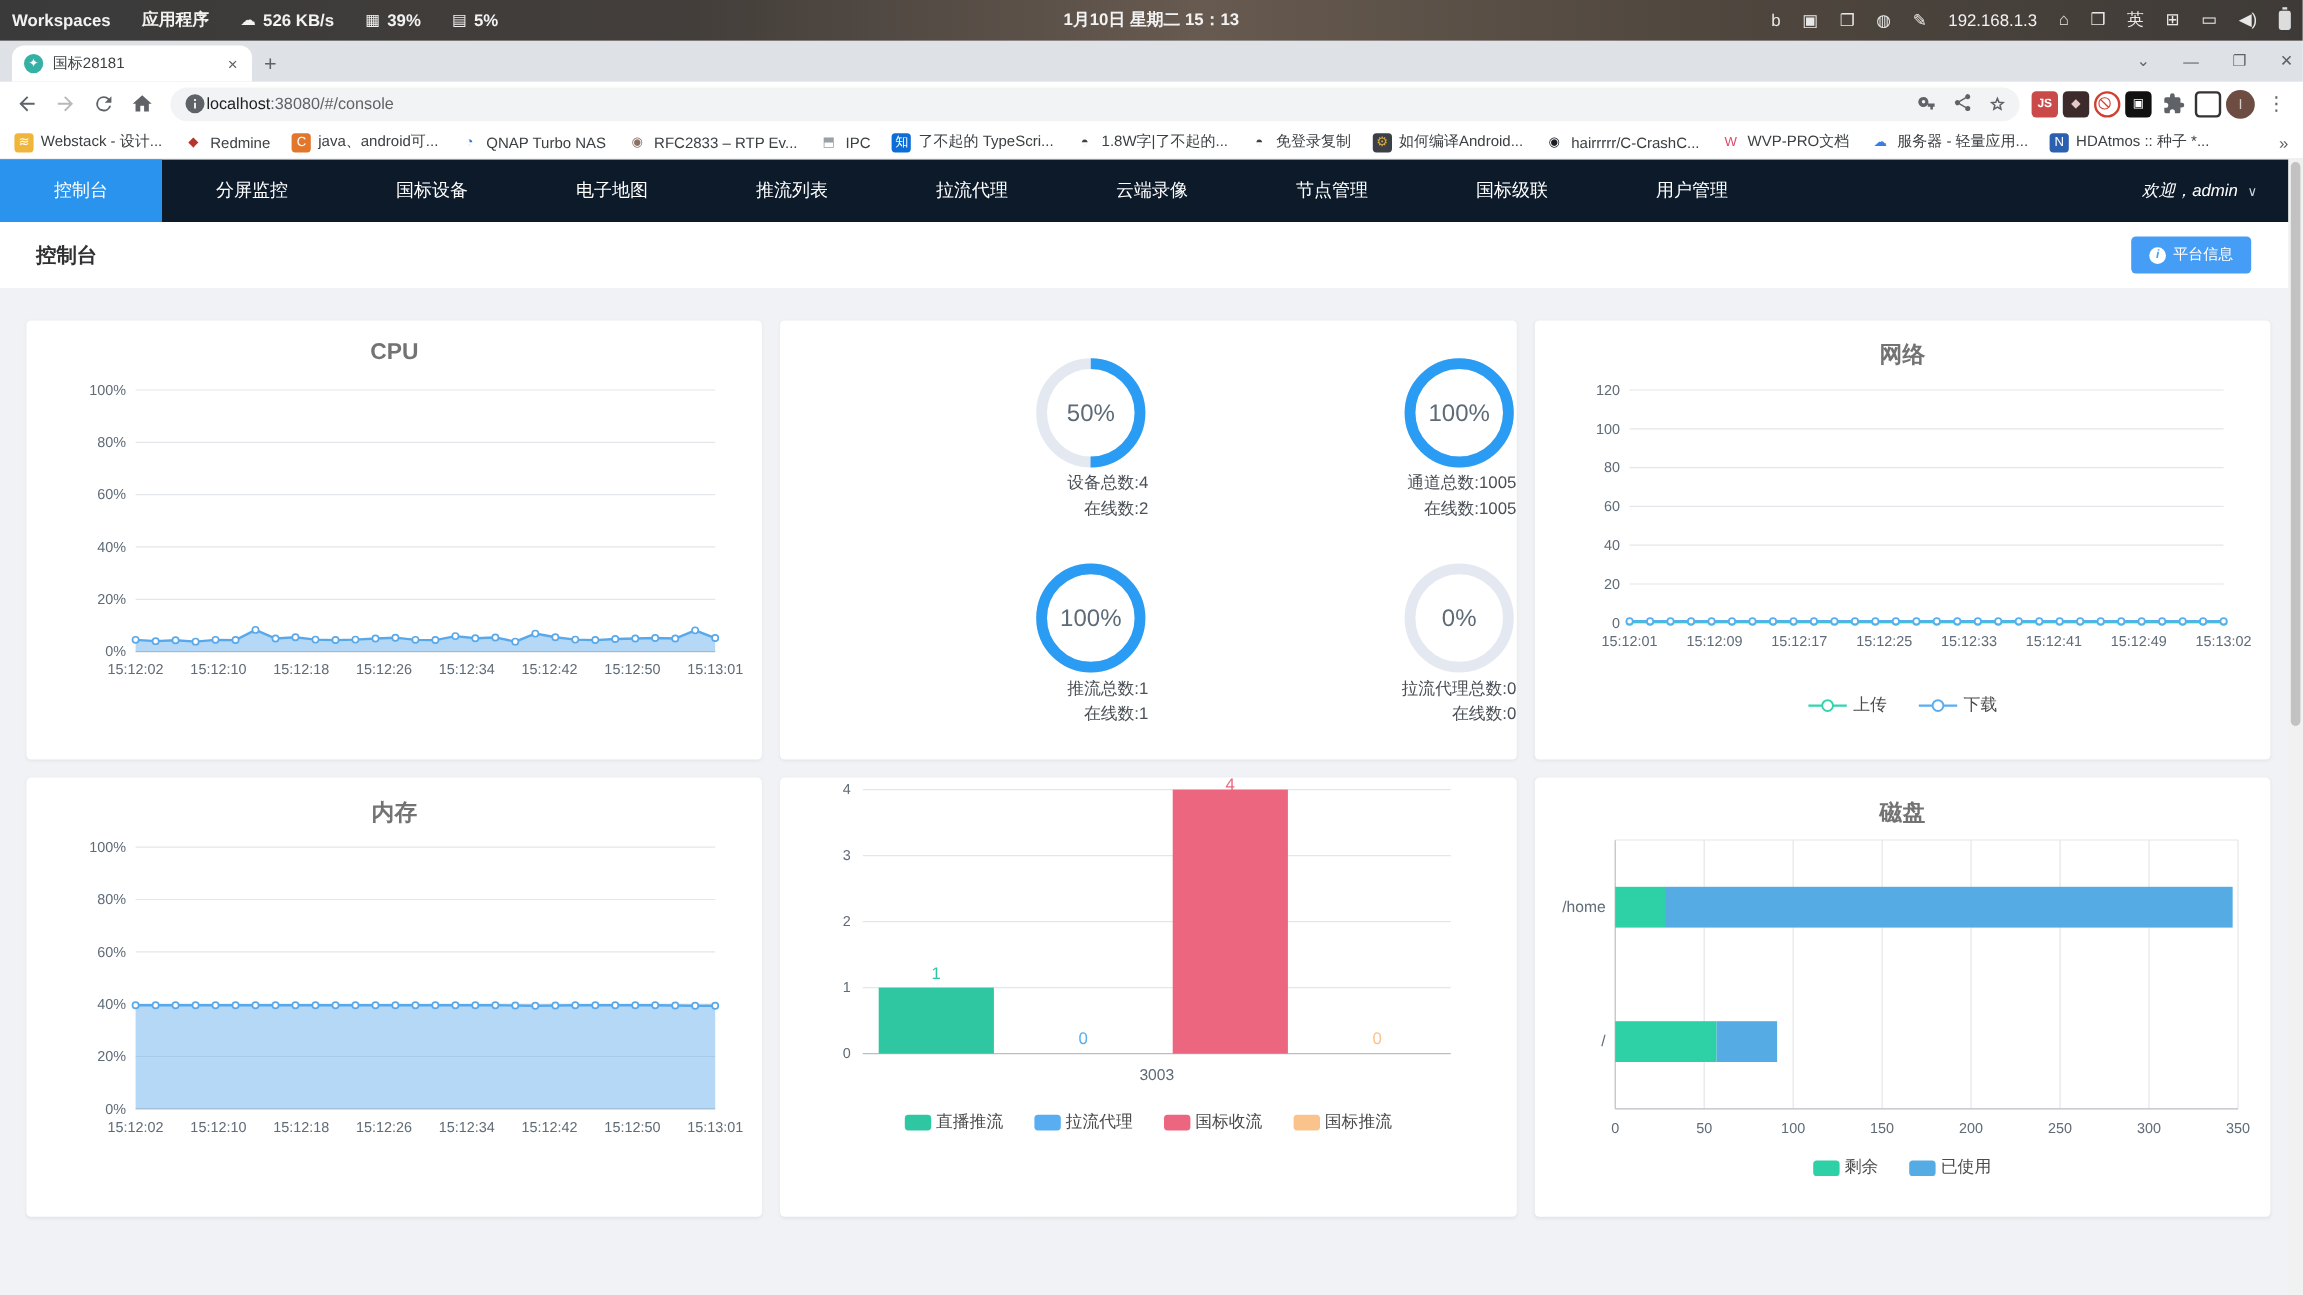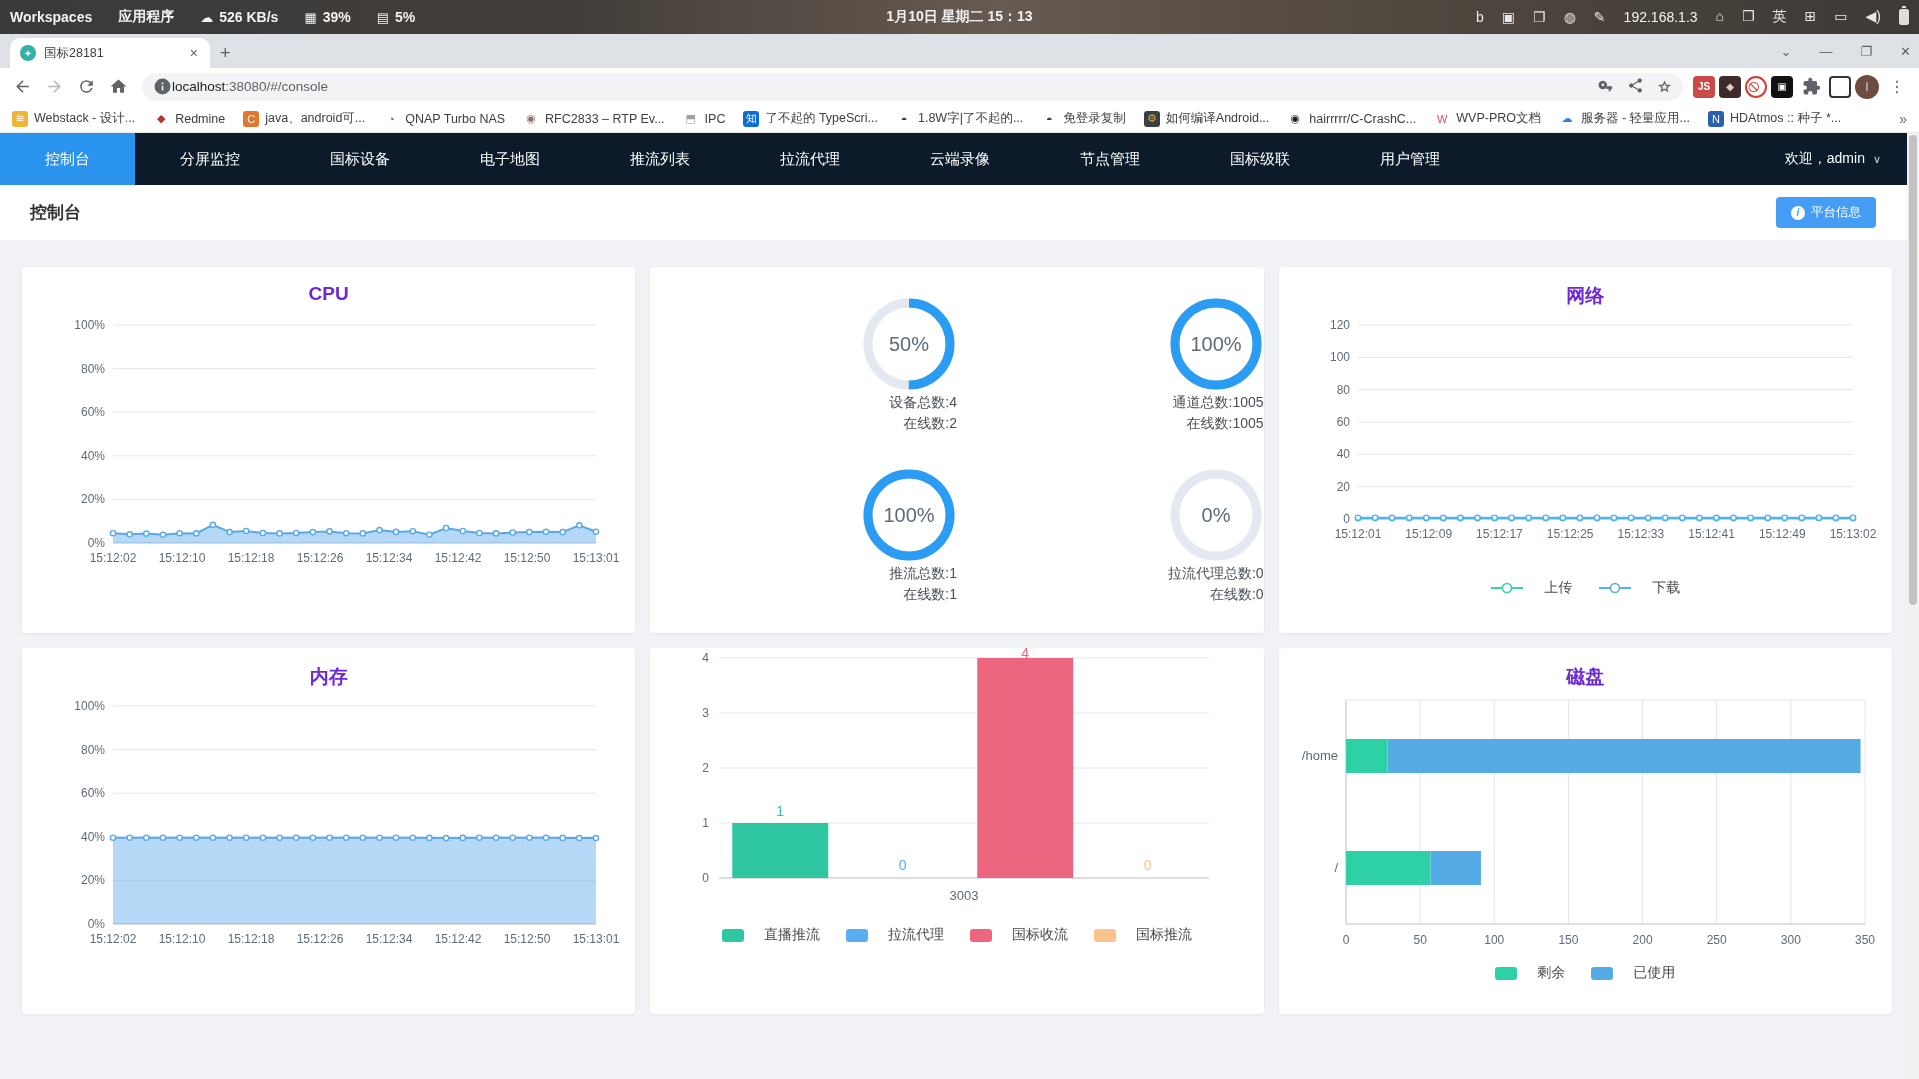--- a/index.html
+++ b/index.html
@@ -47,38 +47,38 @@
   .bookmarks { height:28px; background:#fff; display:flex; align-items:center; padding:0 12px; gap:18px;
     font-size:12.5px; color:#3c4043; border-bottom:1px solid #e6e8ea; }
   .bm { display:flex; align-items:center; gap:6px; white-space:nowrap; }
   .bm-ico { width:16px; height:16px; border-radius:3px; display:flex; align-items:center; justify-content:center;
     font-size:11px; flex:none; }
 
   
   .navbar { height:52px; background:#0c1a2a; display:flex; align-items:center; width:1907px; }
   .nav-item { line-height:52px; padding:0 45px; color:#fff; font-size:15px; cursor:pointer; }
   .nav-item.active { background:#2a93ee; }
-  .nav-right { margin-left:auto; color:#fff; font-size:14px; padding-right:26px; display:flex; align-items:center; gap:8px; }
+  .nav-right { margin-left:auto; color:#fff; font-size:14px; padding-right:26px; display:flex; align-items:center; gap:8px;font-style:italic; }
   .chev { font-size:11px; color:#cfd6dd; }
 
   .pageheader { height:55px; background:#fff; width:1907px; display:flex; align-items:center; padding:0 31px 0 30px; }
   .page-title { font-size:17px; font-weight:bold; color:#303133; }
   .btn-platform { margin-left:auto; background:#459df5; color:#fff; font-size:12.5px;
     border:none; border-radius:4px; padding:7px 15px; display:flex; align-items:center; gap:6px; }
   .info-ico { width:14px; height:14px; border-radius:50%; background:#fff; color:#459df5;
     font-size:10px; font-weight:bold; display:flex; align-items:center; justify-content:center; font-style:italic; }
 
   .main { width:1907px; padding:27px 15px 0 22px; }
   .grid { display:grid; grid-template-columns:repeat(3,1fr); grid-template-rows:366px 366px; gap:15px; }
   .card { background:#fff; border-radius:4px; box-shadow:0 1px 3px rgba(0,0,0,.06); overflow:hidden; }
-  .card-title { text-align:center; font-size:19px; font-weight:bold; color:#6d28d9; padding-top:16px; height:44px; }
+  .card-title { text-align:center; font-size:19px; font-weight:bold; color:#737373; padding-top:16px; height:44px; }
   .chart-wrap { display:flex; justify-content:center; }
 
   .legend { display:flex; justify-content:center; align-items:center; gap:26px; font-size:14px; color:#4a4a4a; }
-  .leg-item { display:flex; align-items:center; gap:20px; }
+  .leg-item { display:flex; align-items:center; gap:4px; }
   .leg-box { width:22px; height:13px; border-radius:3px; }
 
   
   .rings { display:grid; grid-template-columns:1fr 1fr; grid-template-rows:1fr 1fr; height:366px; padding:12px 0; }
   .ring-cell { display:flex; flex-direction:column; align-items:flex-end; justify-content:center; }
   .ring-label { font-size:14px; color:#4a5056; line-height:21px; text-align:center; }
 
   
   .pscroll { position:absolute; top:133px; right:0; width:12px; bottom:0; background:#f1f1f1; }
   .pscroll .thumb { position:absolute; top:2px; left:2px; width:8px; height:470px; background:#c2c2c2; border-radius:4px; }

